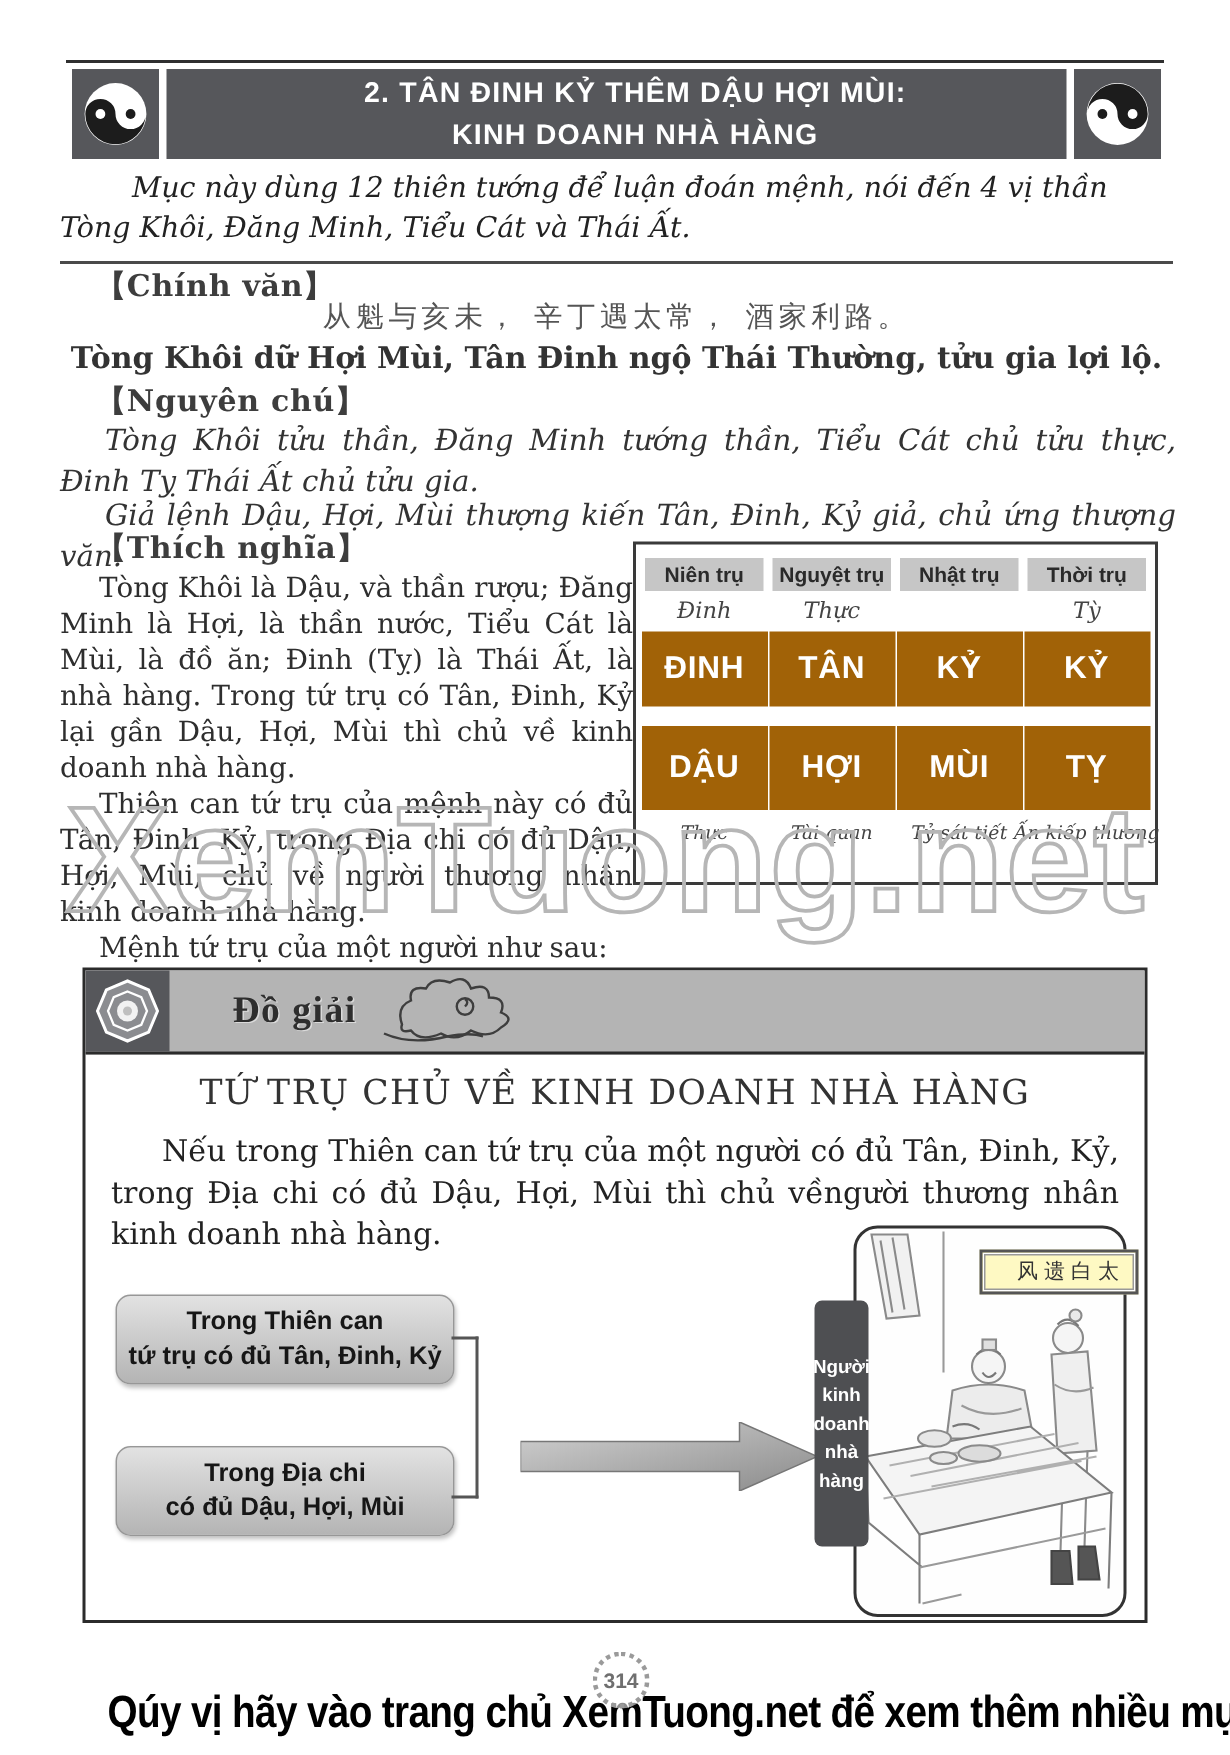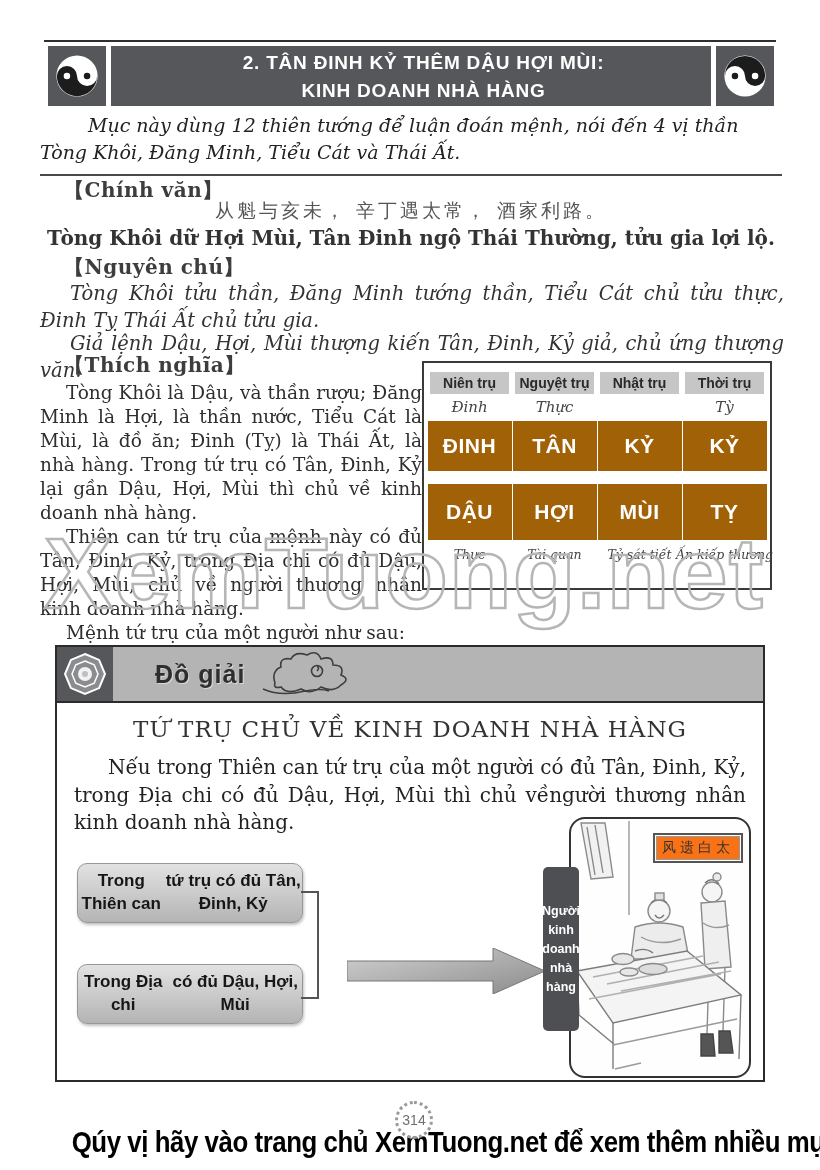--- a/index.html
+++ b/index.html
@@ -48,52 +48,52 @@
              font-family:"Liberation Sans","DejaVu Sans",sans-serif;font-weight:bold;font-size:100px;
              color:transparent;-webkit-text-stroke:2.5px #b6b6b6;letter-spacing:1px;
              transform:scaleX(1.03);transform-origin:left center;}
   @supports not (-webkit-text-stroke:1px #000){.watermark{color:#d8d8d8;}}
 
   
   .dg-box{position:absolute;left:55px;top:645px;width:710px;height:437px;border:2px solid #2b2b2b;
           box-sizing:border-box;background:#fff;}
   .dg-bar{height:54px;background:#b4b4b4;border-bottom:2px solid #2b2b2b;display:flex;align-items:center;}
   .bagua{width:56px;height:54px;background:#56575b;display:flex;align-items:center;justify-content:center;flex:none;}
-  .dg-label{margin-left:42px;font-family:Liberation Sans, sans-serif;font-weight:bold;
+  .dg-label{margin-left:42px;font-family:Liberation Serif, serif;font-weight:bold;
             font-size:25px;color:#2e2e2e;letter-spacing:1px;text-shadow:1px 1px 0 #dadada;}
   .cloud{margin-left:16px;}
   .dg-title{margin-top:13px;text-align:center;font-size:23px;color:#333;letter-spacing:1px;}
   .dg-para{margin:12px 17px 0;font-size:20px;line-height:1.38;text-align:justify;text-indent:34px;color:#222;}
 
   .dg-diagram{position:absolute;left:0;top:170px;width:706px;height:265px;}
   .flow-box{position:absolute;left:20px;width:224px;height:58px;border-radius:10px;
             background:linear-gradient(180deg,#e2e2e2,#b4b4b4);border:1px solid #979797;
-            box-shadow:1px 2px 3px rgba(0,0,0,.25);display:flex;flex-direction:row;
+            box-shadow:1px 2px 3px rgba(0,0,0,.25);display:flex;flex-direction:column;
             align-items:center;justify-content:center;font-family:"Liberation Sans","DejaVu Sans",sans-serif;
             font-weight:bold;font-size:17px;color:#161616;line-height:1.35;text-align:center;}
   .fb1{top:46px;} .fb2{top:147px;}
   .bracket{position:absolute;left:244px;top:74px;width:16px;height:104px;
            border-top:2px solid #555;border-right:2px solid #555;border-bottom:2px solid #555;}
   .arrow-label{position:absolute;left:292px;top:110px;width:196px;text-align:center;
                font-style:italic;font-size:19px;color:#5f5f5f;z-index:3;}
   .arrow{position:absolute;left:290px;top:131px;z-index:2;}
 
   .illus-frame{position:absolute;left:512px;top:0;width:182px;height:261px;border:2px solid #333;
                border-radius:16px;background:#fefefe;box-sizing:border-box;z-index:1;}
   .sign{position:absolute;left:82px;top:14px;width:86px;height:26px;border:2px solid #555;
         box-shadow:inset 0 0 0 1px #fff,inset 0 0 0 2px #999;display:flex;align-items:center;justify-content:center;
-        font-size:14px;color:#333;letter-spacing:4px;background:#f97316;z-index:2;}
+        font-size:14px;color:#333;letter-spacing:4px;background:#fef9c3;z-index:2;padding-left:16px;}
   .vlabel{position:absolute;left:486px;top:50px;width:36px;height:164px;background:#4e4f52;border-radius:5px;
           z-index:5;display:flex;flex-direction:column;align-items:center;justify-content:center;gap:5px;
           font-family:"Liberation Sans","DejaVu Sans",sans-serif;font-weight:bold;font-size:12.5px;color:#fff;}
 
   
   .badge{position:absolute;left:395px;top:1101px;width:38px;height:38px;border-radius:50%;
          border:3px dotted #9a9a9a;box-sizing:border-box;display:flex;align-items:center;justify-content:center;
-         font-family:"Liberation Sans","DejaVu Sans",sans-serif;font-weight:normal;font-size:14px;color:#6f6f6f;
+         font-family:"Liberation Sans","DejaVu Sans",sans-serif;font-weight:bold;font-size:14px;color:#6f6f6f;
          background:rgba(255,255,255,.55);z-index:45;}
   .footer{position:absolute;left:0;top:1125px;width:820px;text-align:center;}
   .footer span{display:inline-block;transform:scaleX(.86);transform-origin:center;
                font-family:"Liberation Sans","DejaVu Sans",sans-serif;font-weight:bold;
                font-size:30px;letter-spacing:-.5px;color:#000;white-space:nowrap;}
 </style>
 </head>
 <body>
 
 <div class="page">

